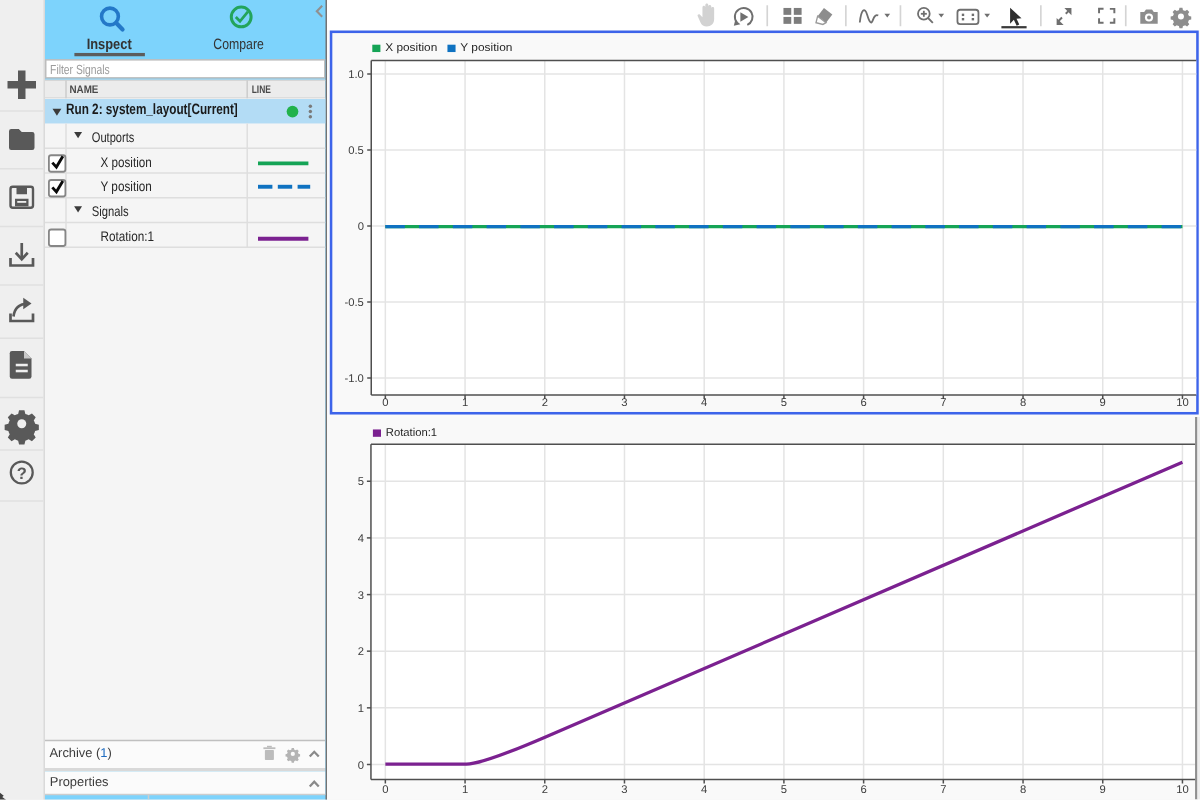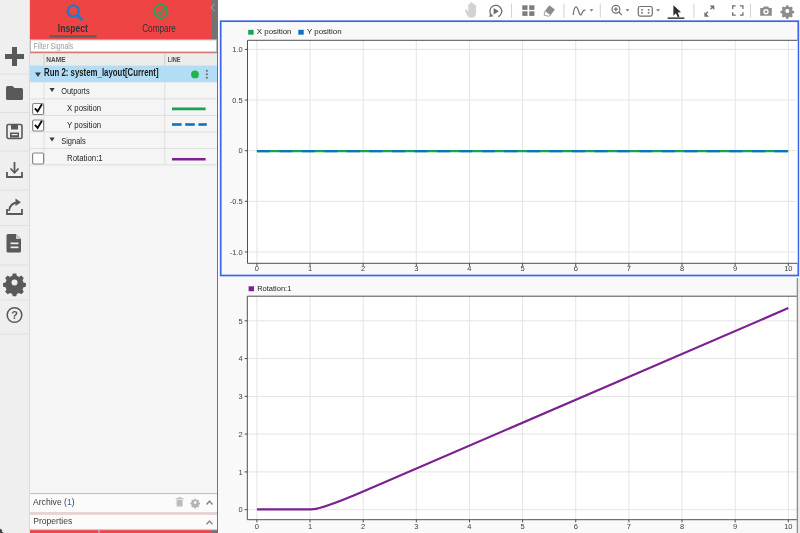--- a/index.html
+++ b/index.html
@@ -63,21 +63,21 @@
 
   <g>
     <circle cx="14.5" cy="315" r="7.3" fill="none" stroke="#595959" stroke-width="1.5"></circle>
     <text x="14.5" y="319" font-size="11" font-weight="bold" fill="#595959" text-anchor="middle">?</text>
   </g>
 
   <path d="M0 528.5 l2.5 2 -1 0.8 3.5 2.7 h-5 z" fill="#414141"></path>
 </svg>
 </div>
 
-<div class="abs" style="left:30px;top:0;width:188px;height:533px;background:#ef4444;border-right:6px solid #737373;">
+<div class="abs" style="left:30px;top:0;width:188px;height:533px;background:#7dd3fc;border-right:1px solid #737373;">
 <svg width="187" height="533" viewBox="30 0 187 533">
 
   <g>
     <circle cx="73.3" cy="11" r="5.6" fill="none" stroke="#2478c8" stroke-width="2.4"></circle>
     <line x1="77.5" y1="15.4" x2="81.7" y2="19.6" stroke="#2478c8" stroke-width="2.8" stroke-linecap="round"></line>
     <text x="57.8" y="32.4" font-size="10" font-weight="bold" fill="#333" textLength="30" lengthAdjust="spacingAndGlyphs">Inspect</text>
     <rect x="49.6" y="35.3" width="47" height="2.2" fill="#5c5c5c"></rect>
     <circle cx="160.8" cy="11.3" r="6.6" fill="none" stroke="#23a45b" stroke-width="2"></circle>
     <path d="M157.2 11.3 l2.8 2.9 5.3-6.5" fill="none" stroke="#23a45b" stroke-width="1.8"></path>
     <text x="142.2" y="32.4" font-size="10" fill="#333" textLength="33.7" lengthAdjust="spacingAndGlyphs">Compare</text>

